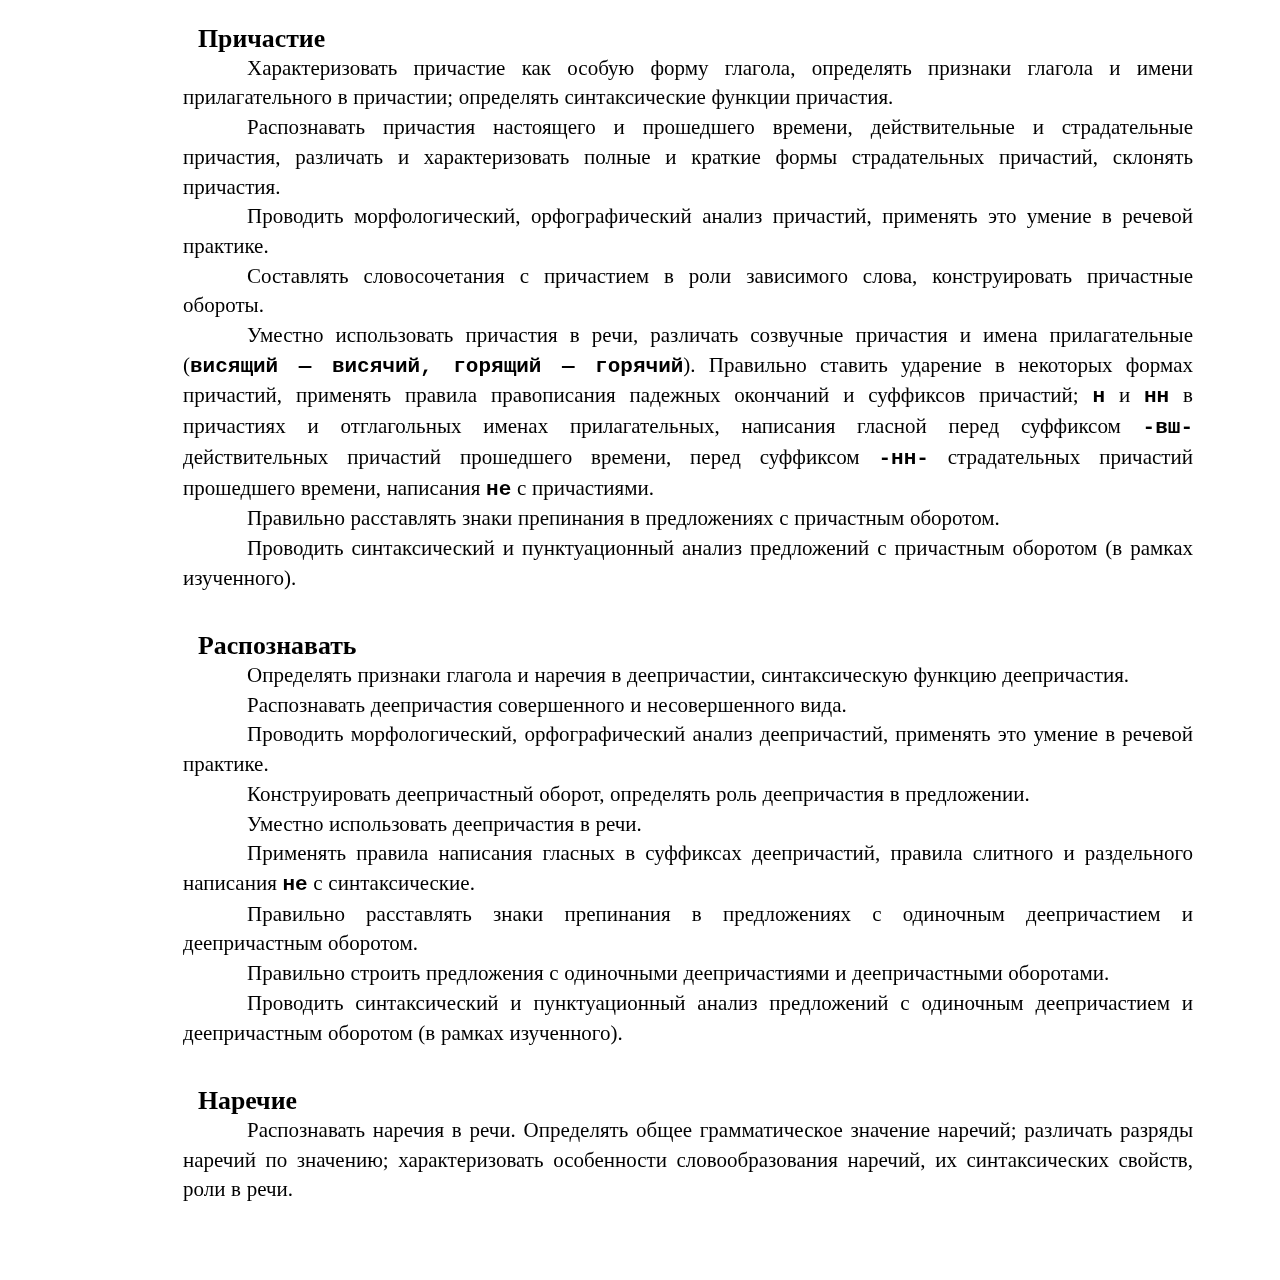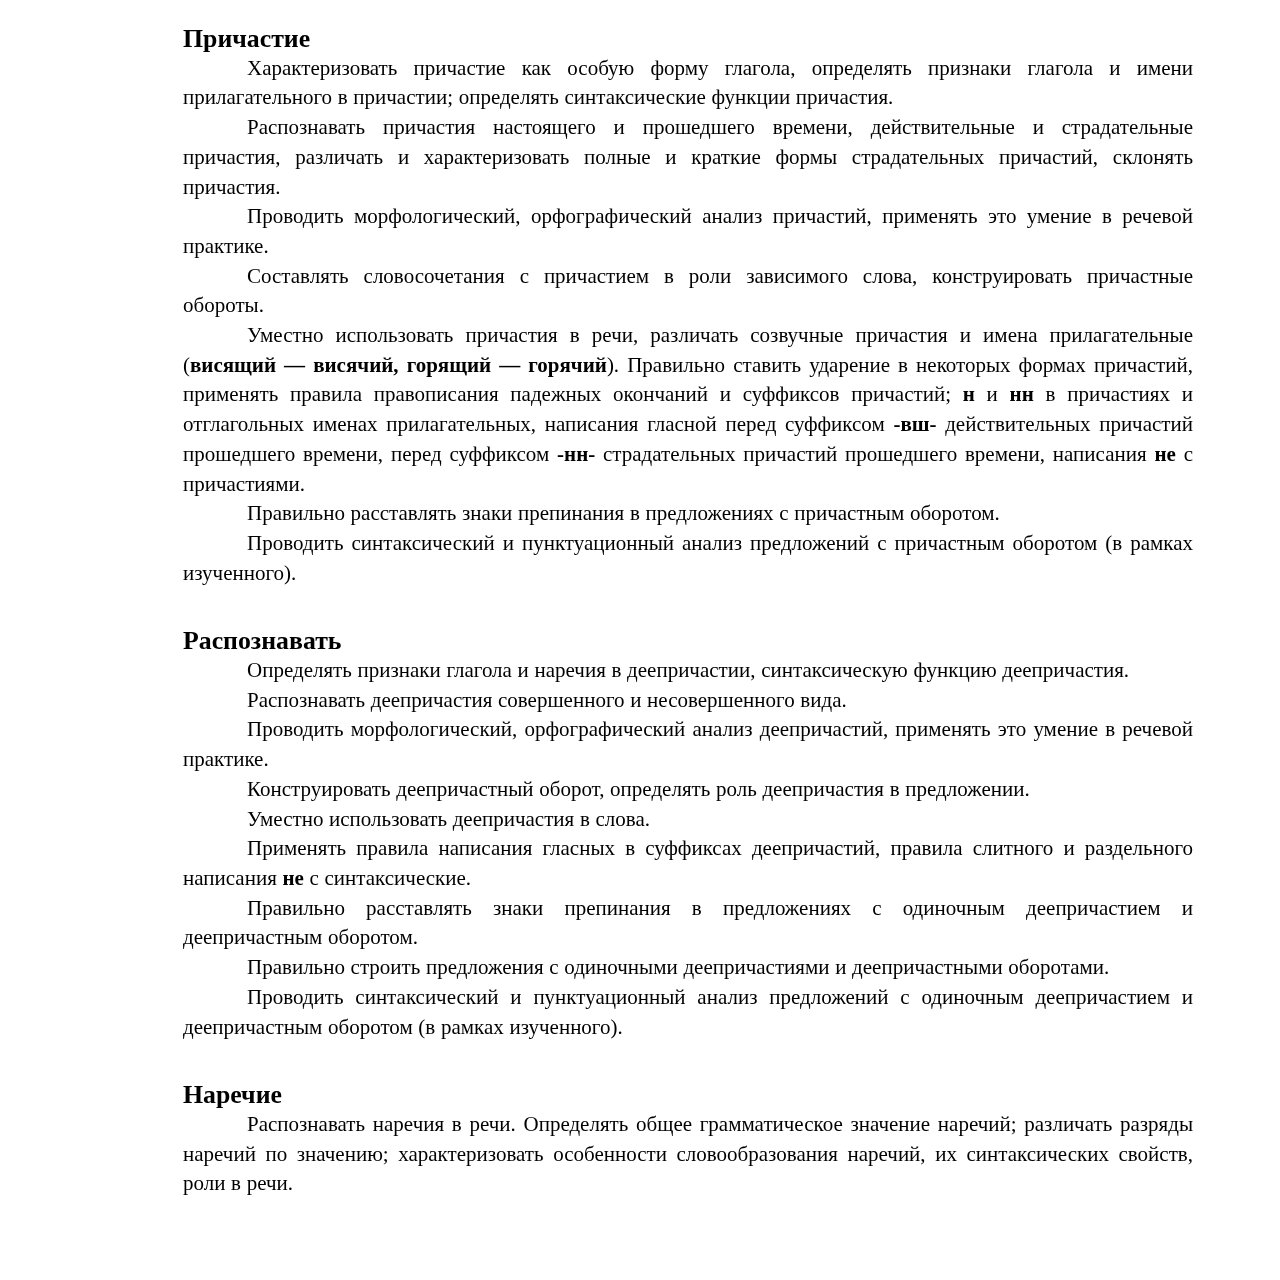--- a/index.html
+++ b/index.html
@@ -21,31 +21,32 @@
     top: 24px;
     width: 1010px;
   }
   .doc-section + .doc-section {
     margin-top: 38px;
   }
   .heading {
     font-size: 25.8px;
     line-height: 29.7px;
     font-weight: bold;
+    margin-left: 15px;
     text-align: left;
   }
   .para {
     font-size: 21px;
     line-height: 29.7px;
     text-align: justify;
     text-indent: 64px;
     hyphens: none;
     word-spacing: 0.02em;
   }
-  .para b { font-weight: bold; }
+  .para b { font-weight: bold; font-family: Liberation Mono, monospace; }
 </style>
 </head>
 <body>
 
 <div class="page">
   <main class="content">
       <section class="doc-section">
         <h2 class="heading">Причастие</h2>
         <p class="para"><span>Характеризовать причастие как особую форму глагола, определять признаки глагола и имени прилагательного в причастии; определять синтаксические функции причастия.</span></p>
         <p class="para"><span>Распознавать причастия настоящего и прошедшего времени, действительные и страдательные причастия, различать и характеризовать полные и краткие формы страдательных причастий, склонять причастия.</span></p>
@@ -54,21 +55,21 @@
         <p class="para"><span>Уместно использовать причастия в речи, различать созвучные причастия и имена прилагательные (</span><b>висящий — висячий, горящий — горячий</b><span>). Правильно ставить ударение в некоторых формах причастий, применять правила правописания падежных окончаний и суффиксов причастий; </span><b>н</b><span> и </span><b>нн</b><span> в причастиях и отглагольных именах прилагательных, написания гласной перед суффиксом </span><b>-вш-</b><span> действительных причастий прошедшего времени, перед суффиксом </span><b>-нн-</b><span> страдательных причастий прошедшего времени, написания </span><b>не</b><span> с причастиями.</span></p>
         <p class="para"><span>Правильно расставлять знаки препинания в предложениях с причастным оборотом.</span></p>
         <p class="para"><span>Проводить синтаксический и пунктуационный анализ предложений с причастным оборотом (в рамках изученного).</span></p>
       </section>
       <section class="doc-section">
         <h2 class="heading">Распознавать</h2>
         <p class="para"><span>Определять признаки глагола и наречия в деепричастии, синтаксическую функцию деепричастия.</span></p>
         <p class="para"><span>Распознавать деепричастия совершенного и несовершенного вида.</span></p>
         <p class="para"><span>Проводить морфологический, орфографический анализ деепричастий, применять это умение в речевой практике.</span></p>
         <p class="para"><span>Конструировать деепричастный оборот, определять роль деепричастия в предложении.</span></p>
-        <p class="para"><span>Уместно использовать деепричастия в слова.</span></p>
+        <p class="para"><span>Уместно использовать деепричастия в речи.</span></p>
         <p class="para"><span>Применять правила написания гласных в суффиксах деепричастий, правила слитного и раздельного написания </span><b>не</b><span> с синтаксические.</span></p>
         <p class="para"><span>Правильно расставлять знаки препинания в предложениях с одиночным деепричастием и деепричастным оборотом.</span></p>
         <p class="para"><span>Правильно строить предложения с одиночными деепричастиями и деепричастными оборотами.</span></p>
         <p class="para"><span>Проводить синтаксический и пунктуационный анализ предложений с одиночным деепричастием и деепричастным оборотом (в рамках изученного).</span></p>
       </section>
       <section class="doc-section">
         <h2 class="heading">Наречие</h2>
         <p class="para"><span>Распознавать наречия в речи. Определять общее грамматическое значение наречий; различать разряды наречий по значению; характеризовать особенности словообразования наречий, их синтаксических свойств, роли в речи.</span></p>
       </section>
     </main>

